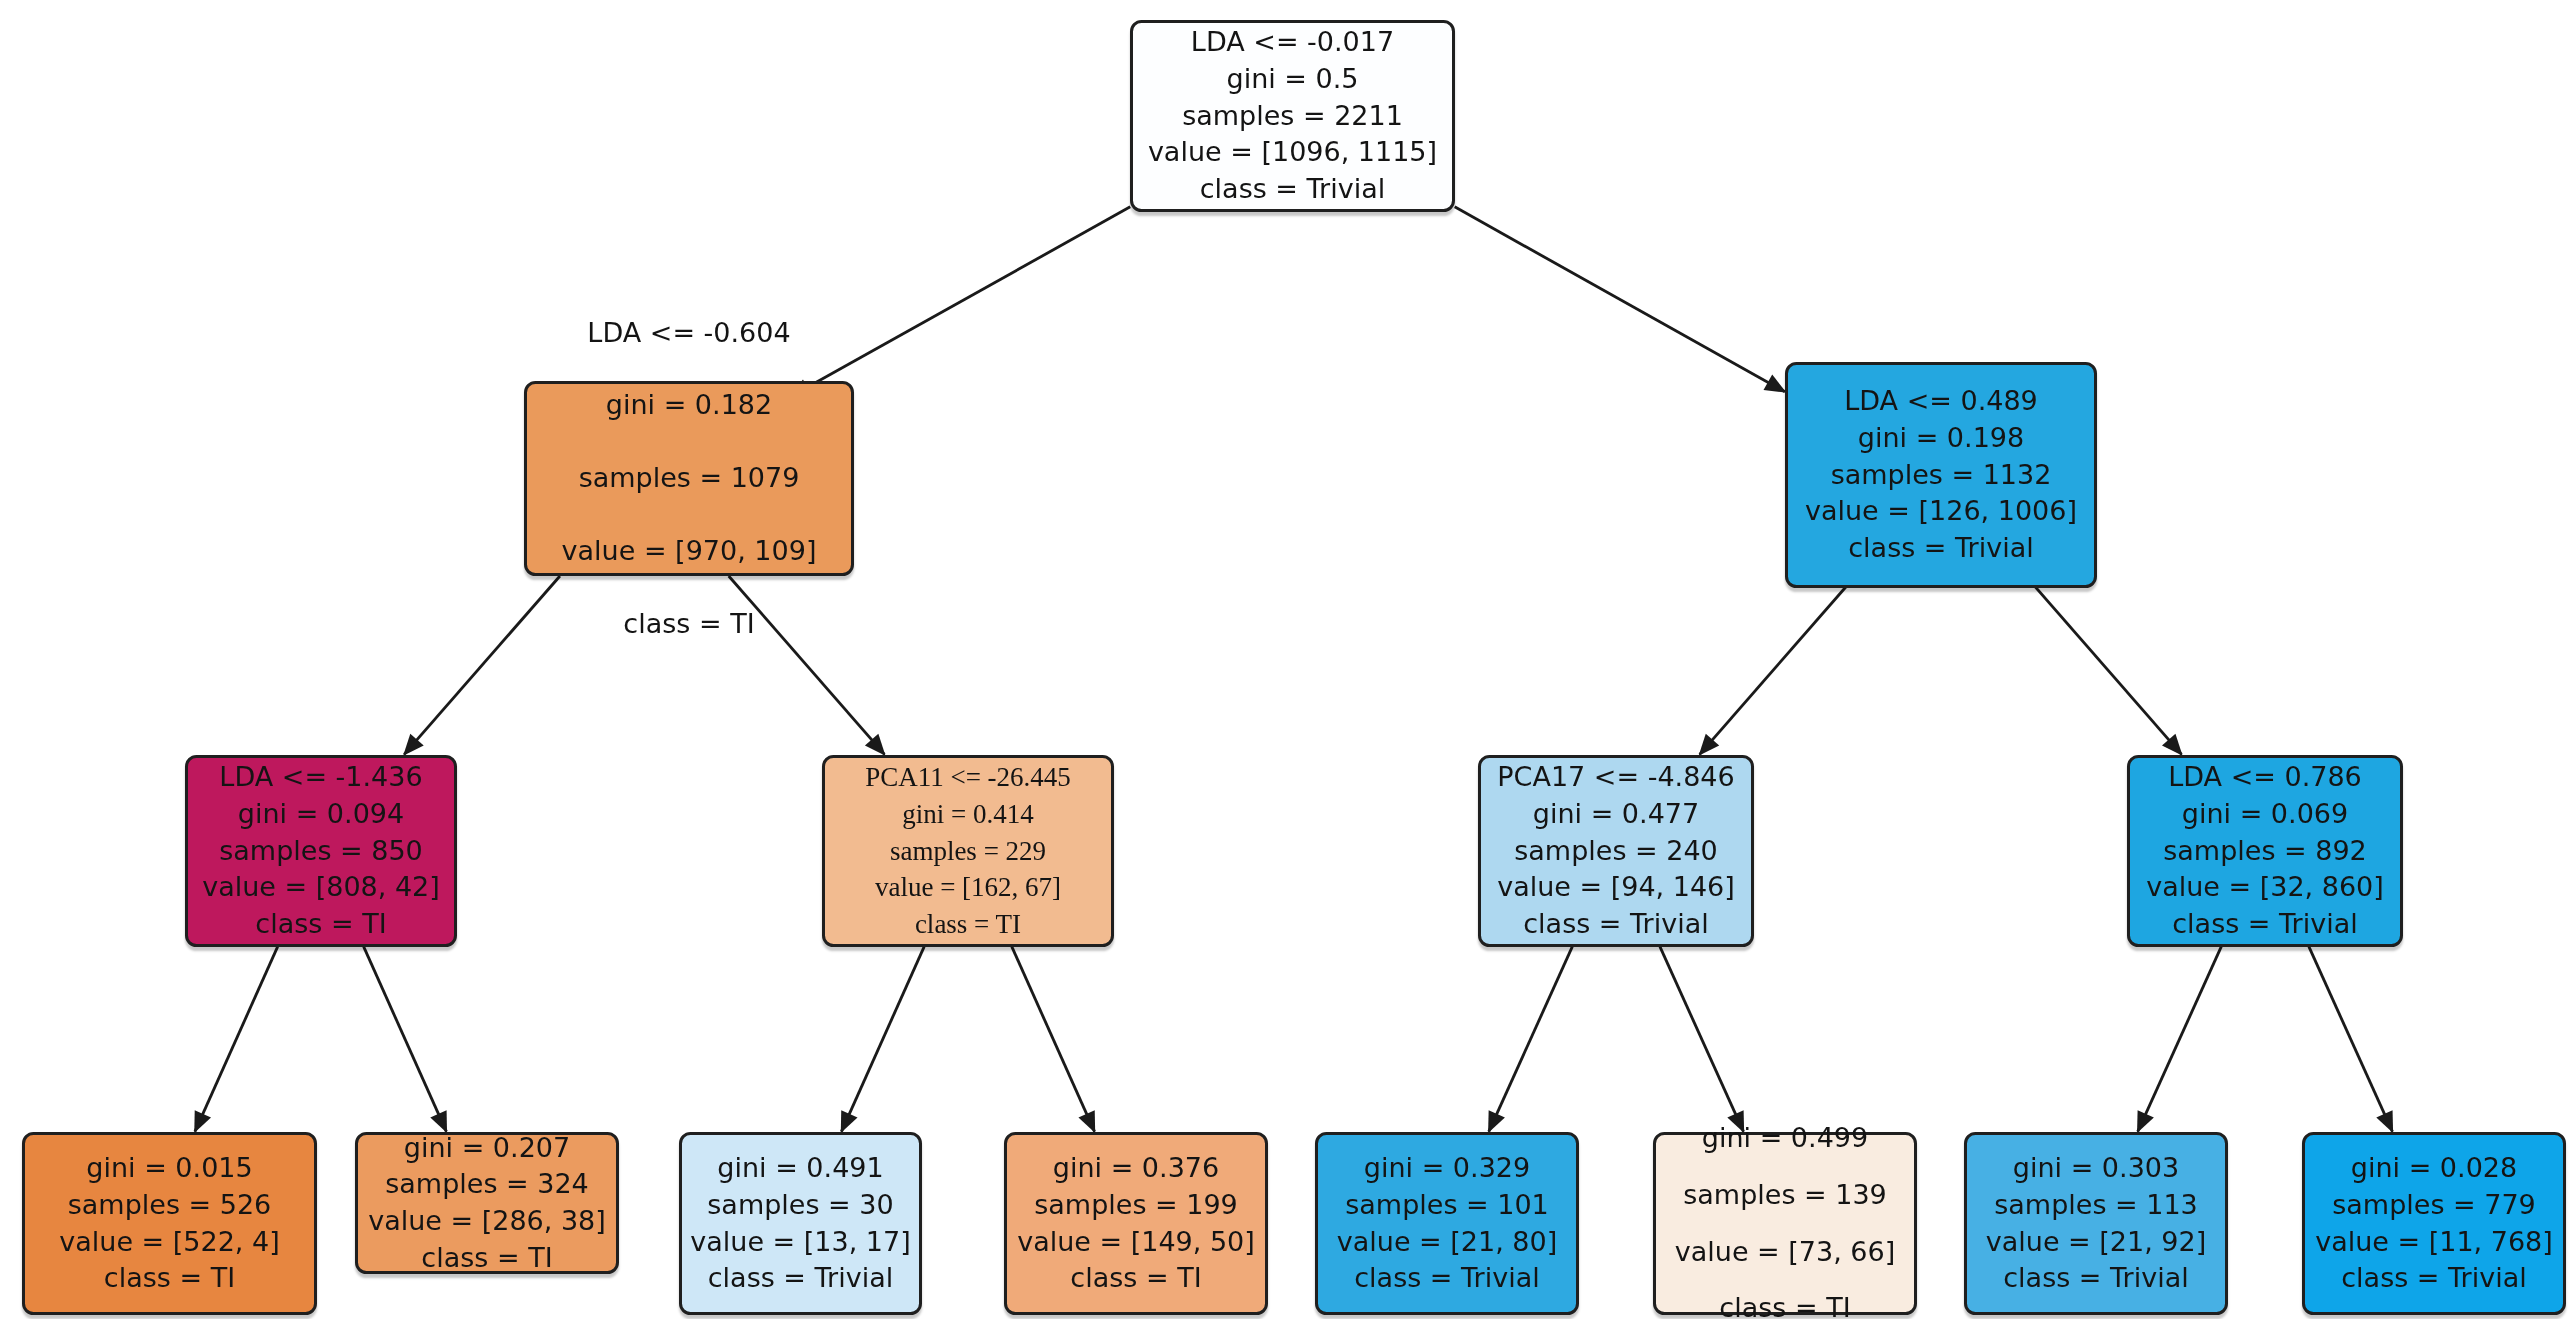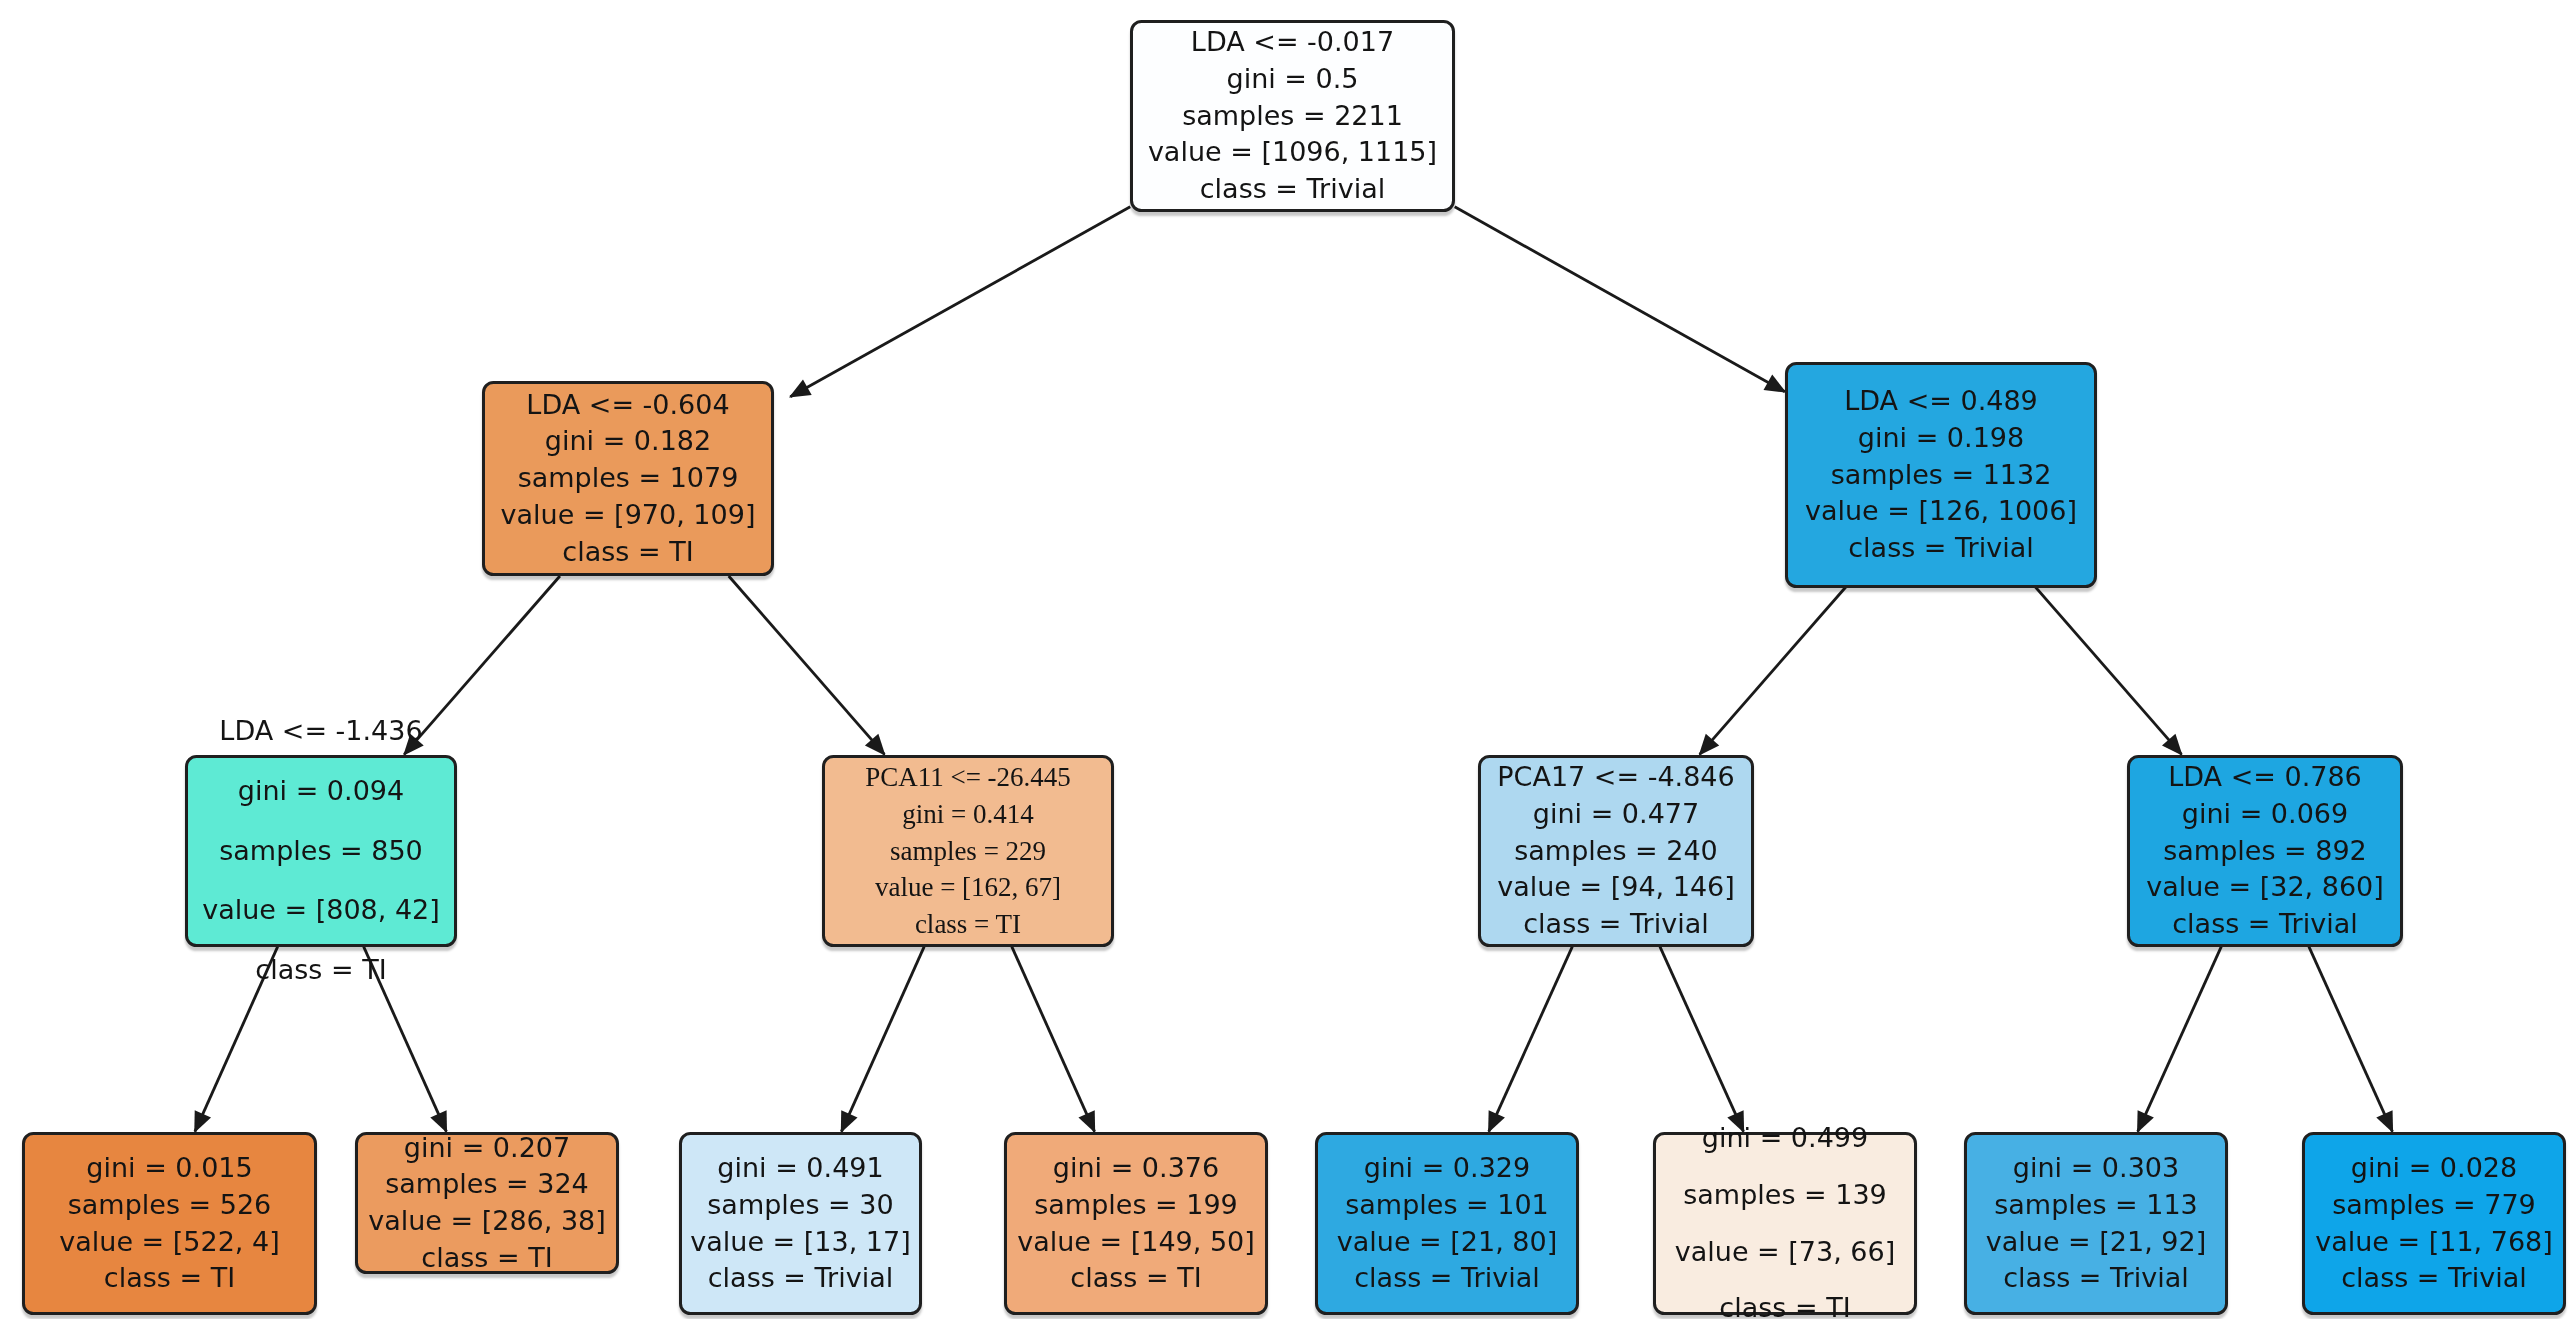--- a/index.html
+++ b/index.html
@@ -34,21 +34,21 @@
     text-align: center;
     color: #141414;
     font-size: 27px;
     line-height: 1.36;
     box-shadow: 0 4px 2.4px rgba(0,0,0,0.22);
   }
   .ln { white-space: nowrap; }
 
   
   .pos-root { left: 1130px; top: 20px;  width: 325px; height: 192px; }
-  .pos-r2l  { left: 482px;  top: 381px; width: 292px; height: 195px; }
+  .pos-r2l  { left: 524px;  top: 381px; width: 330px; height: 195px; gap: 36px; }
   .pos-r2r  { left: 1785px; top: 362px; width: 312px; height: 226px; }
   .pos-n3a  { left: 185px;  top: 755px; width: 272px; height: 192px; }
   .pos-n3b  { left: 822px; top: 755px; width: 292px; height: 192px; font-family: Liberation Serif, serif; }
   .pos-n3c  { left: 1478px; top: 755px; width: 276px; height: 192px; }
   .pos-n3d  { left: 2127px; top: 755px; width: 276px; height: 192px; }
   .pos-l1   { left: 22px;   top: 1132px; width: 295px; height: 183px; }
   .pos-l2   { left: 355px;  top: 1132px; width: 264px; height: 142px; }
   .pos-l3   { left: 679px;  top: 1132px; width: 243px; height: 183px; }
   .pos-l4   { left: 1004px; top: 1132px; width: 264px; height: 183px; }
   .pos-l5   { left: 1315px; top: 1132px; width: 264px; height: 183px; }
@@ -102,21 +102,21 @@
   </div>
 
   <div class="node pos-r2r" style="background-color: rgb(36, 167, 224);">
     <div class="ln">LDA &lt;= 0.489</div>
     <div class="ln">gini = 0.198</div>
     <div class="ln">samples = 1132</div>
     <div class="ln">value = [126, 1006]</div>
     <div class="ln">class = Trivial</div>
   </div>
 
-  <div class="node pos-n3a" style="background-color: #5eead4; gap: 23px;">
+  <div class="node pos-n3a" style="background-color: #be185d;">
     <div class="ln">LDA &lt;= -1.436</div>
     <div class="ln">gini = 0.094</div>
     <div class="ln">samples = 850</div>
     <div class="ln">value = [808, 42]</div>
     <div class="ln">class = TI</div>
   </div>
 
   <div class="node pos-n3b" style="background-color: rgb(242, 187, 144);">
     <div class="ln">PCA11 &lt;= -26.445</div>
     <div class="ln">gini = 0.414</div>

